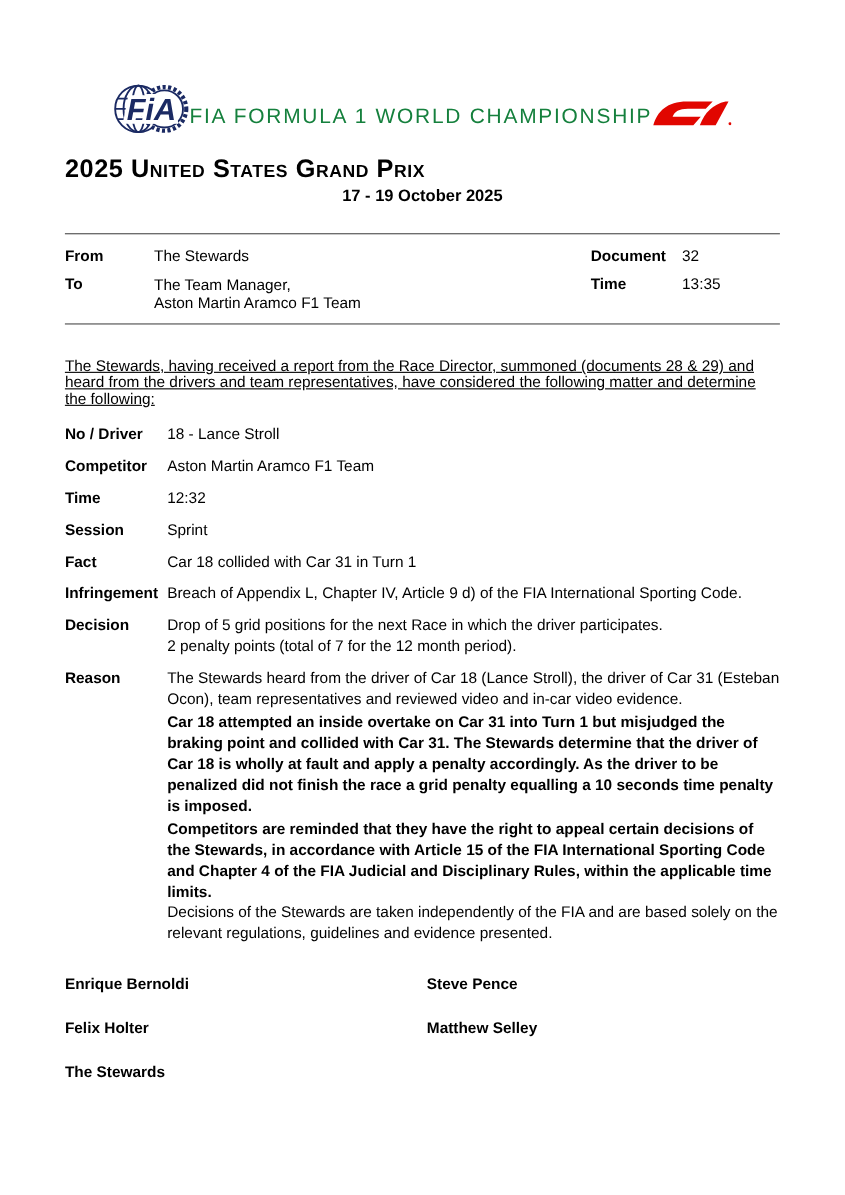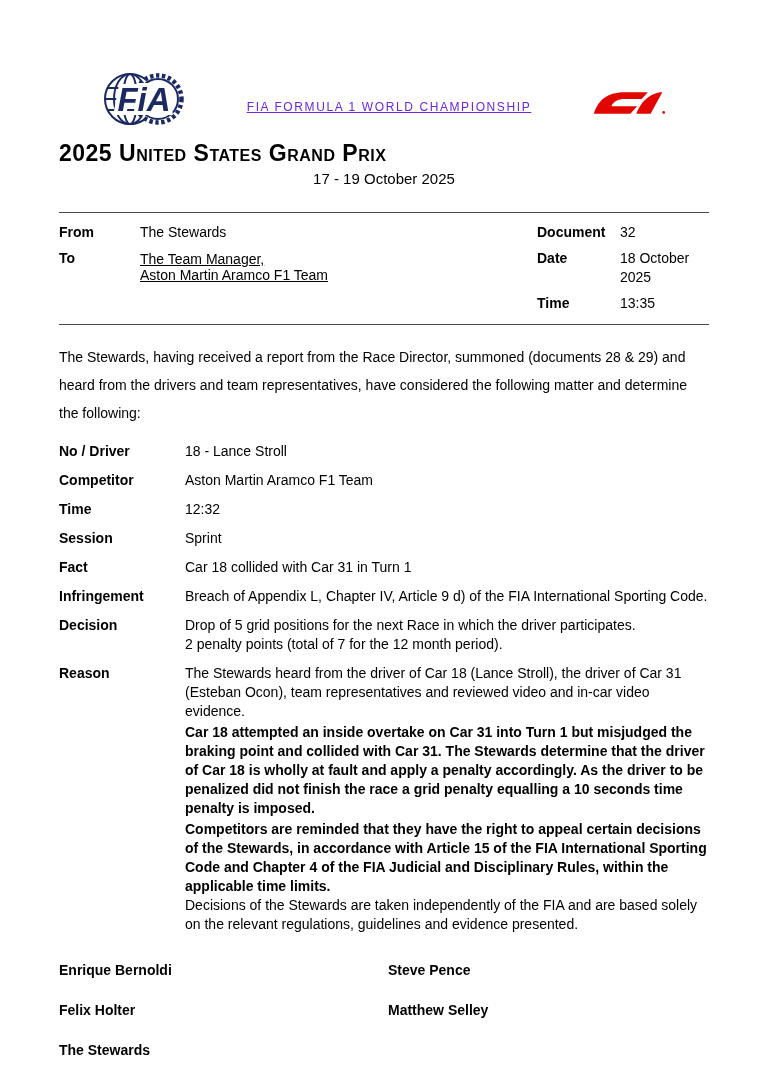--- a/index.html
+++ b/index.html
@@ -7,46 +7,46 @@
     position:relative; width:768px; height:1086px; background:#fff;
     font-family:"Liberation Sans", sans-serif; color:#000; font-size:14px;
     overflow:hidden; box-sizing:border-box; padding:0 59px;
   }
   
   .logo-row{
     display:flex; justify-content:space-between; align-items:center;
     margin-top:70px; padding:0 44px; height:58px;
   }
   .champ-text{
-    font-size:12px; letter-spacing:1.6px; color:#6d28d9; margin-top:15px;
-    white-space:nowrap; font-weight:normal;text-decoration:underline;
+    font-size:19px; letter-spacing:1.6px; color:#15803d; margin-top:15px;
+    white-space:nowrap; font-weight:normal;
   }
   .f1-wrap{ margin-top:11px; }
   .event-title{
     font-weight:bold; font-size:23px; line-height:30px;
     margin-top:10px; font-variant:small-caps; letter-spacing:0.5px;
   }
   .event-dates{
-    text-align:center; font-weight:normal; font-size:15px; line-height:18px; margin-top:2px;
+    text-align:center; font-weight:bold; font-size:15px; line-height:18px; margin-top:2px;
   }
   
   .meta{
     margin-top:24px; border-top:1px solid #4a4a4a; border-bottom:1px solid #4a4a4a;
     padding:10px 0 4px; display:flex;gap:37px;
   }
   .meta-left{ width:441px; flex:0 0 441px; }
   .meta-right{ flex:1; }
   .meta-row{ display:flex; line-height:19px; margin-bottom:7px; }
   .meta-left .mlabel{ width:81px; flex:0 0 81px; font-weight:bold; }
   .meta-right .mlabel{ width:83px; flex:0 0 83px; font-weight:bold; }
   .mvalue{ flex:1; }
-  .two-line{ line-height:16px; padding-top:2px;text-decoration:underline; }
+  .two-line{ line-height:16px; padding-top:2px; }
   
-  .intro{ margin:18px 0 0; line-height:28px; }
-  .drow{ display:flex; line-height:19px; margin-top:10px;gap:33px; }
+  .intro{ margin:30px 0 0; line-height:15px;text-decoration:underline; }
+  .drow{ display:flex; line-height:19px; margin-top:10px; }
   .drow.first{ margin-top:15px; }
   .dlabel{ width:93px; flex:0 0 93px; font-weight:bold; }
   .dvalue{ flex:1; }
   .dvalue p{ margin:0; }
   .dvalue p.gap-s{ margin-top:2px;font-weight:bold; }
   .dvalue p.gap-l{ }
   
   .sigs{ margin-top:27px; font-weight:bold; }
   .sig-row{ display:flex; line-height:19px; margin-bottom:21px; }
   .sig-left{ width:329px; flex:0 0 329px; }
@@ -102,24 +102,20 @@
           <span>Aston Martin Aramco F1 Team</span>
         </span>
       </div>
     </div>
     <div class="meta-right">
       <div class="meta-row">
         <span class="mlabel">Document</span>
         <span class="mvalue">32</span>
       </div>
       <div class="meta-row">
-        <span class="mlabel">Date</span>
-        <span class="mvalue">18 October 2025</span>
-      </div>
-      <div class="meta-row">
         <span class="mlabel">Time</span>
         <span class="mvalue">13:35</span>
       </div>
     </div>
   </div>
 
   <p class="intro">The Stewards, having received a report from the Race Director, summoned (documents 28 &amp; 29) and heard from the drivers and team representatives, have considered the following matter and determine the following:</p>
 
   <div class="drow first">
     <span class="dlabel">No / Driver</span>

